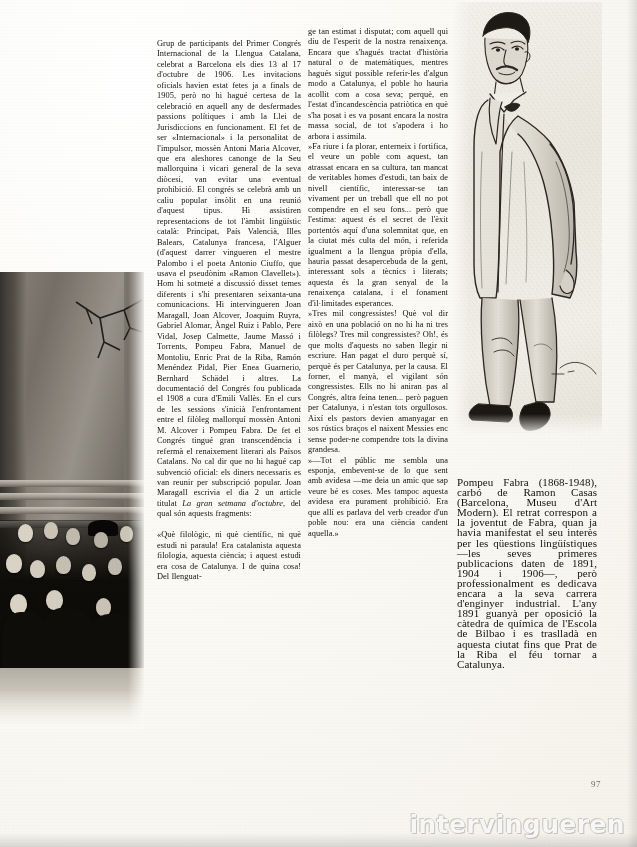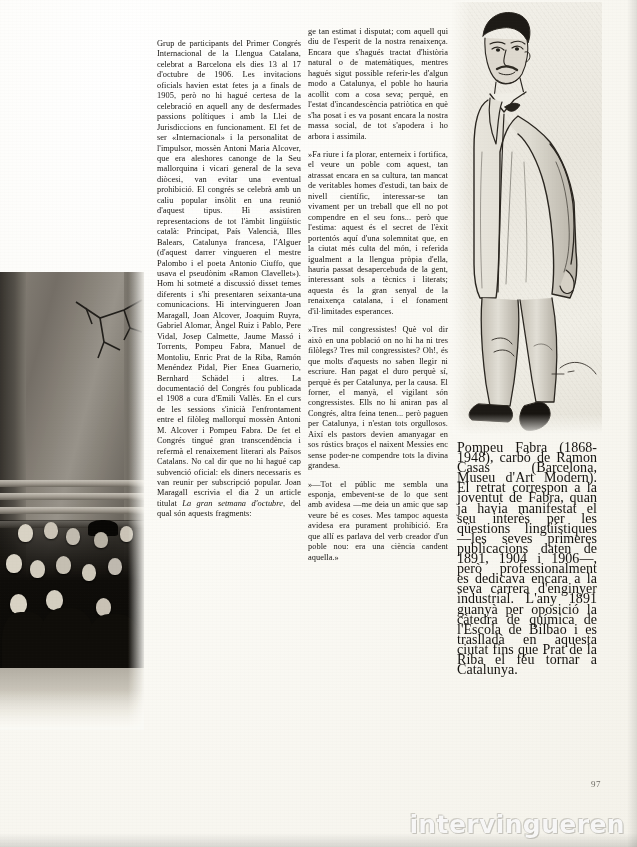--- a/index.html
+++ b/index.html
@@ -51,31 +51,32 @@
     position: absolute;
     text-align: justify;
     color: #14120f;
     font-size: 8.35px;
     line-height: 10.45px;
     letter-spacing: .05px;
     word-spacing: .3px;
     -webkit-font-smoothing: none;
   }
   .col p { margin: 0; text-indent: 0; }
-  .col p + p { margin-top: 8px; }
+  .col p + p { margin-top: 0; }
   .col .gap { height: 10.45px; }
   .col i { font-style: italic; }
 
   #col1 { left: 157px;  top: 29px;  width: 144px; margin-top: 10px; }
   #col2 { left: 308px;  top: 27px;  width: 140px; }
   #col3 { left: 457px;  top: 443px; width: 140px; }
 
   #col3 {
-    font-size: 14px;
+    font-size: 11px;
     line-height: 10.1px;
+    margin-top: 34px;
   }
 
   
   .photo {
     position: absolute;
     left: 0px;
     top: 272px;
     width: 144px;
     height: 458px;
     overflow: hidden;
@@ -345,20 +346,21 @@
       </g>
     </svg>
 
     <div class="fade-l"></div>
     <div class="fade-b"></div>
   </div>
 
   <div class="col" id="col1">
     <p><span>Grup de participants del Primer Congrés Internacional de la Llengua Catalana, celebrat a Barcelona els dies 13 al 17 d'octubre de 1906. Les invitacions oficials havien estat fetes ja a finals de 1905, però no hi hagué certesa de la celebració en aquell any de desfermades passions polítiques i amb la Llei de Jurisdiccions en funcionament. El fet de ser «Internacional» i la personalitat de l'impulsor, mossèn Antoni Maria Alcover, que era aleshores canonge de la Seu mallorquina i vicari general de la seva diòcesi, van evitar una eventual prohibició. El congrés se celebrà amb un caliu popular insòlit en una reunió d'aquest tipus. Hi assistiren representacions de tot l'àmbit lingüístic català: Principat, País Valencià, Illes Balears, Catalunya francesa, l'Alguer (d'aquest darrer vingueren el mestre Palombo i el poeta Antonio Ciuffo, que usava el pseudònim «Ramon Clavellet»). Hom hi sotmeté a discussió disset temes diferents i s'hi presentaren seixanta-una comunicacions. Hi intervingueren Joan Maragall, Joan Alcover, Joaquim Ruyra, Gabriel Alomar, Àngel Ruiz i Pablo, Pere Vidal, Josep Calmette, Jaume Massó i Torrents, Pompeu Fabra, Manuel de Montoliu, Enric Prat de la Riba, Ramón Menéndez Pidal, Pier Enea Guarnerio, Bernhard Schädel i altres. La documentació del Congrés fou publicada el 1908 a cura d'Emili Vallès. En el curs de les sessions s'inicià l'enfrontament entre el filòleg mallorquí mossèn Antoni M. Alcover i Pompeu Fabra. De fet el Congrés tingué gran transcendència i refermà el renaixement literari als Països Catalans. No cal dir que no hi hagué cap subvenció oficial: els diners necessaris es van reunir per subscripció popular. Joan Maragall escrivia el dia 2 un article titulat </span><i>La gran setmana d'octubre</i><span>, del qual són aquests fragments:</span></p>
     <div class="gap"></div>
+    <p>«Què filològic, ni què científic, ni què estudi ni paraula! Era catalanista aquesta filologia, aquesta ciència; i aquest estudi era cosa de Catalunya. I de quina cosa! Del llenguat-</p>
   </div>
 
   <div class="col" id="col2">
     <p>ge tan estimat i disputat; com aquell qui diu de l'esperit de la nostra renaixença. Encara que s'hagués tractat d'història natural o de matemàtiques, mentres hagués sigut possible referir-les d'algun modo a Catalunya, el poble ho hauria acollit com a cosa seva; perquè, en l'estat d'incandescència patriòtica en què s'ha posat i es va posant encara la nostra massa social, de tot s'apodera i ho arbora i assimila.</p>
     <p>»Fa riure i fa plorar, enterneix i fortifica, el veure un poble com aquest, tan atrassat encara en sa cultura, tan mancat de veritables homes d'estudi, tan baix de nivell científic, interessar-se tan vivament per un treball que ell no pot compendre en el seu fons... però que l'estima: aquest és el secret de l'èxit portentós aquí d'una solemnitat que, en la ciutat més culta del món, i referida igualment a la llengua pròpia d'ella, hauria passat desapercebuda de la gent, interessant sols a tècnics i literats; aquesta és la gran senyal de la renaixença catalana, i el fonament d'il·limitades esperances.</p>
     <p>»Tres mil congressistes! Què vol dir això en una població on no hi ha ni tres filòlegs? Tres mil congressistes? Oh!, és que molts d'aquests no saben llegir ni escriure. Han pagat el duro perquè sí, perquè és per Catalunya, per la causa. El forner, el manyà, el vigilant són congressistes. Ells no hi aniran pas al Congrés, altra feina tenen... però paguen per Catalunya, i n'estan tots orgullosos. Així els pastors devien amanyagar en sos rústics braços el naixent Messies enc sense poder-ne compendre tots la divina grandesa.</p>
     <p>»—Tot el públic me sembla una esponja, embevent-se de lo que sent amb avidesa —me deia un amic que sap veure bé es coses. Mes tampoc aquesta avidesa era purament prohibició. Era que allí es parlava del verb creador d'un poble nou: era una ciència candent aquella.»</p>
   </div>
 
   <div class="col" id="col3">

